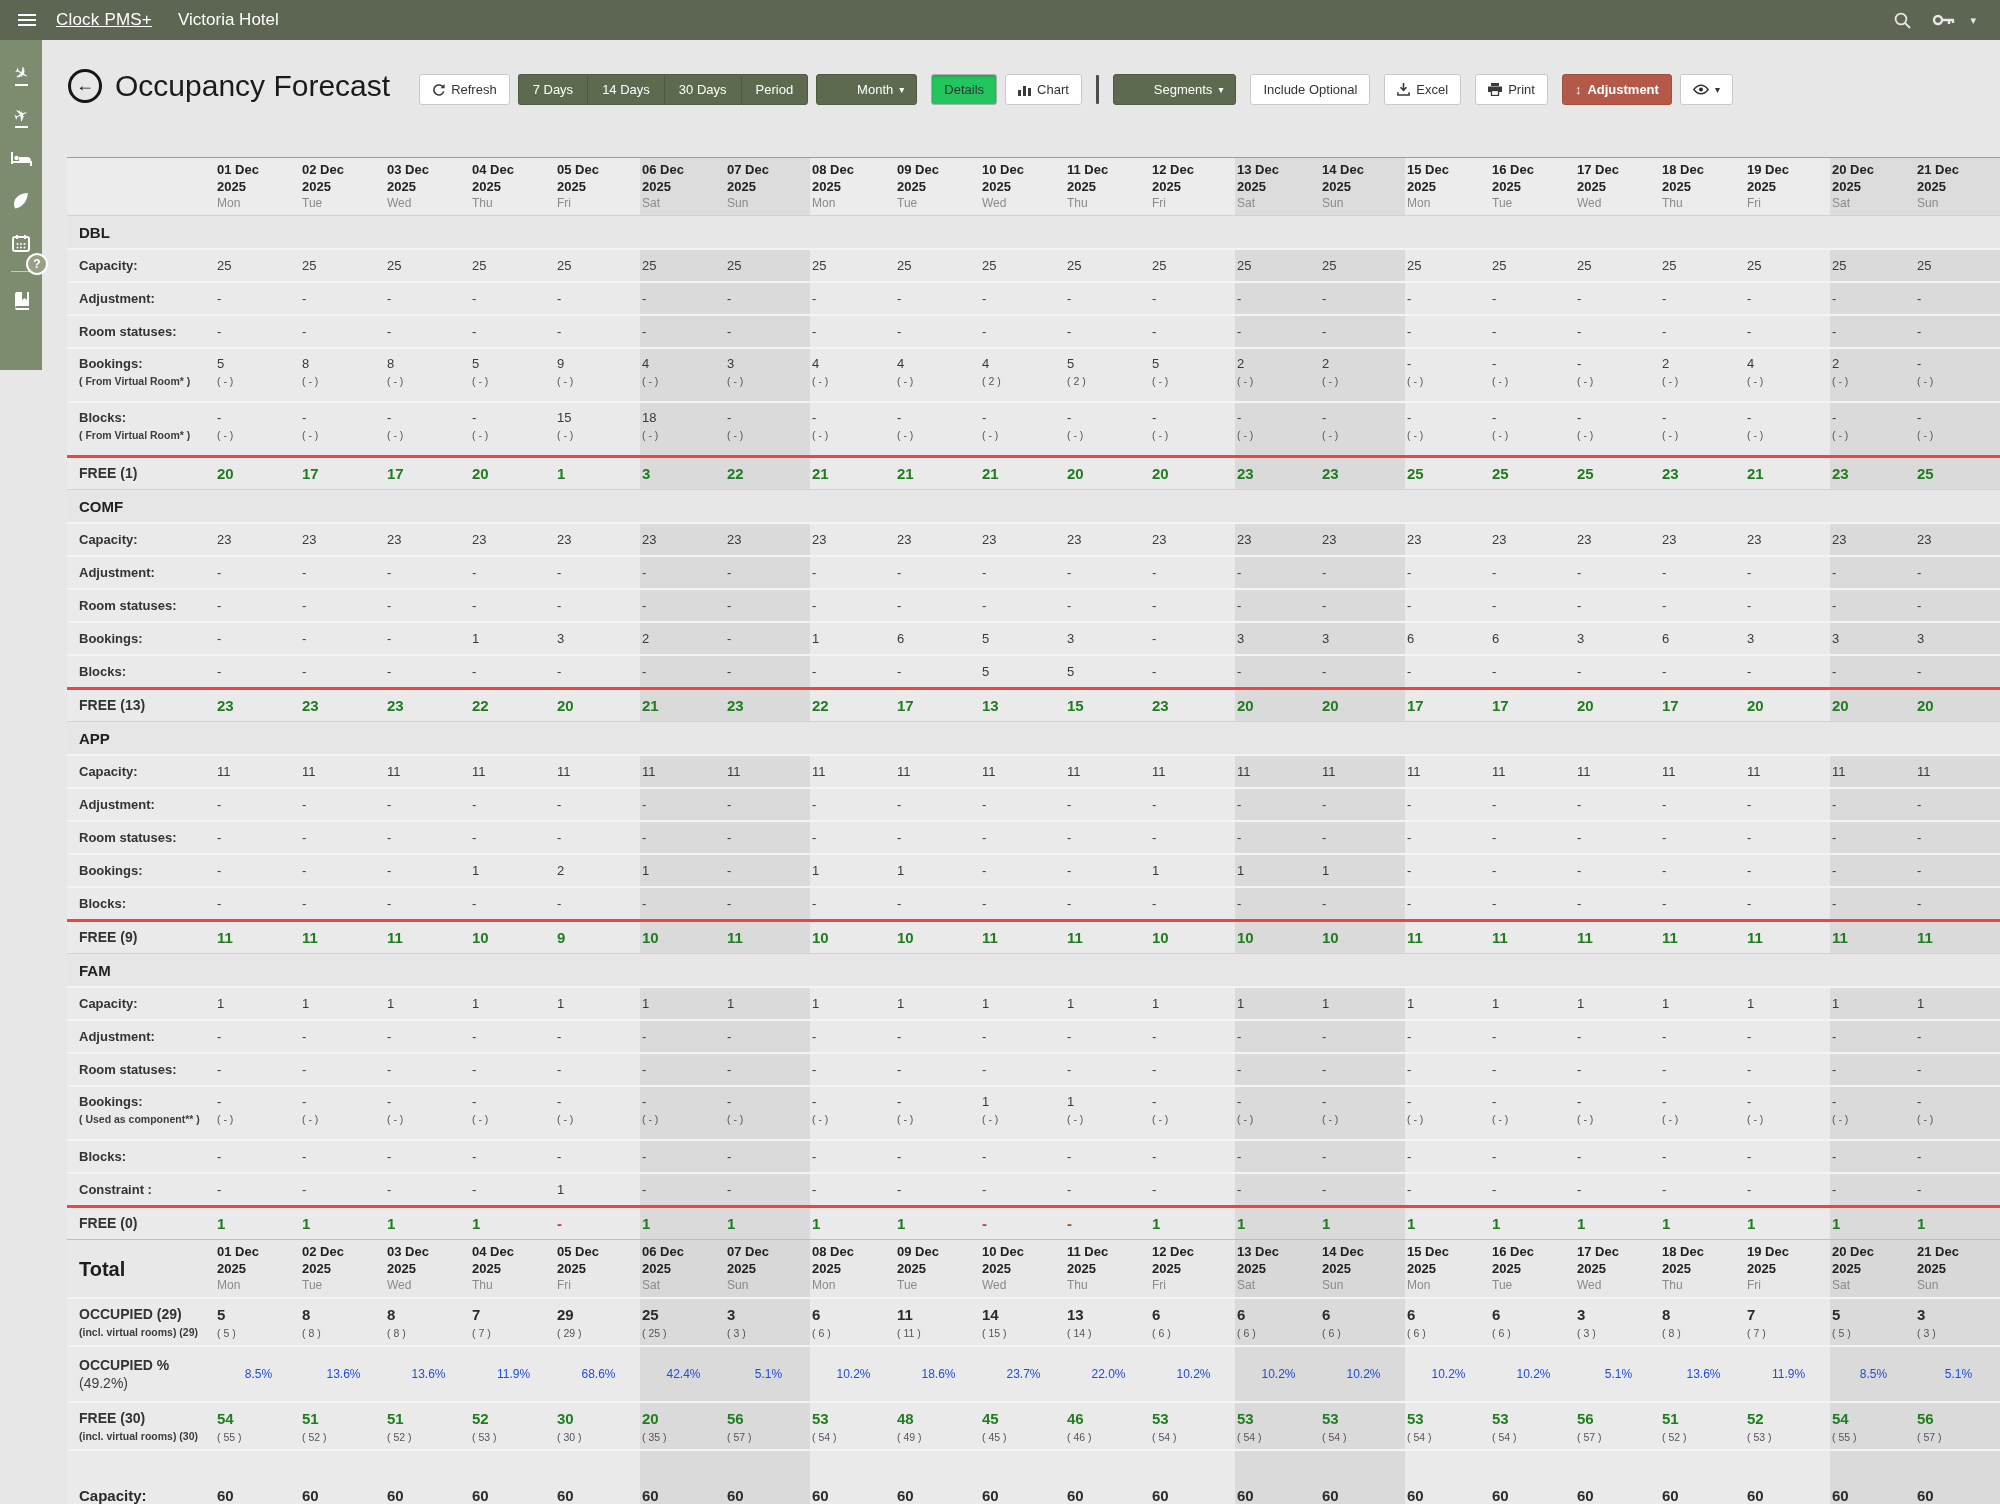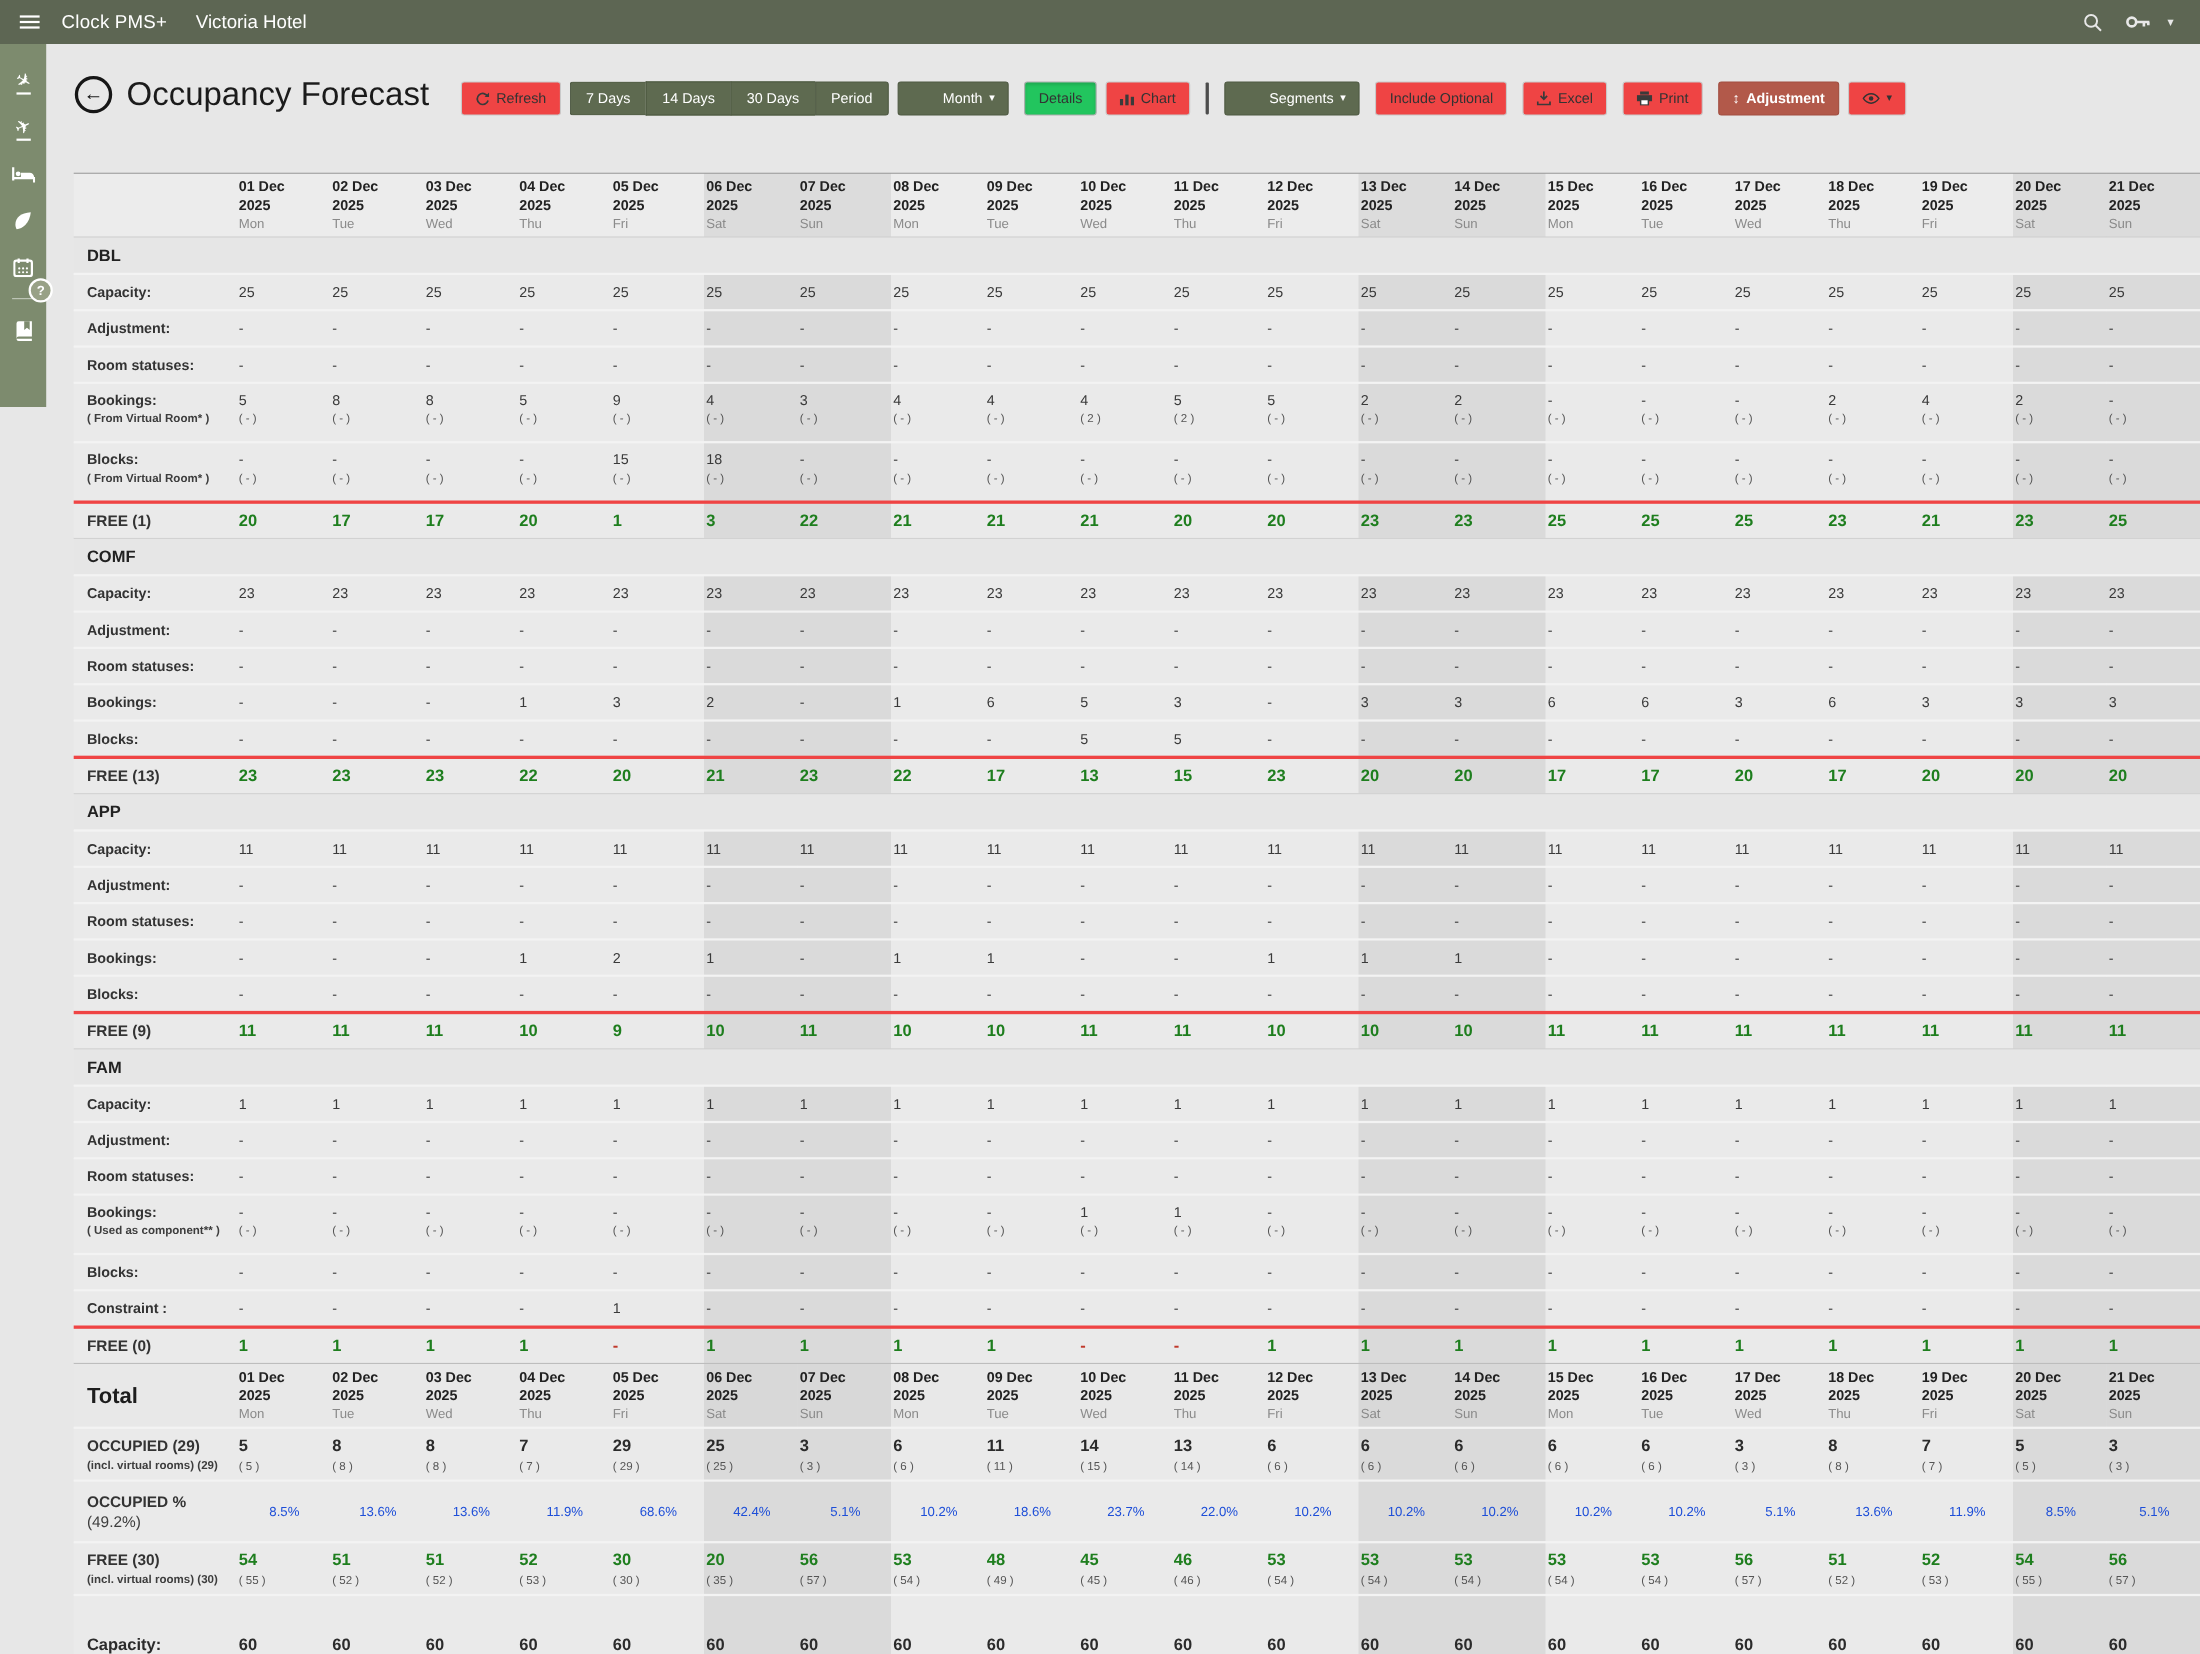--- a/index.html
+++ b/index.html
@@ -4,21 +4,21 @@
 <style>
   html,body{margin:0;padding:0;}
   body{width:2000px;height:1504px;overflow:hidden;background:#e7e7e7;
        font-family:"Liberation Sans",sans-serif;position:relative;}
 
   
   .topbar{height:40px;background:#5d6653;display:flex;align-items:center;
           color:#fff;padding:0 18px;box-sizing:border-box;}
   .burger{display:flex;flex-direction:column;gap:3px;cursor:pointer;margin-right:20px;}
   .burger i{display:block;width:18px;height:2px;background:#fff;}
-  .brand{font-size:17px;letter-spacing:.2px;}
+  .brand{font-size:17px;letter-spacing:.2px;text-decoration:underline;}
   .hotel{font-size:17px;margin-left:26px;}
   .topbar .spacer{flex:1;}
   .top-ic{display:flex;align-items:center;justify-content:center;width:28px;height:28px;cursor:pointer;}
   .top-caret{font-size:11px;color:#e8e8e8;margin-left:-6px;cursor:pointer;}
 
   
   .sidebar{position:absolute;left:0;top:40px;width:42px;height:330px;background:#7d8b6e;
            display:flex;flex-direction:column;align-items:center;padding-top:14px;box-sizing:border-box;}
   .side-ic{height:42px;width:100%;display:flex;flex-direction:column;align-items:center;justify-content:center;color:#fff;cursor:pointer;}
   .plane{font-size:17px;line-height:1;color:#fff;}
@@ -31,21 +31,21 @@
   
   .content{margin-left:42px;}
   .page-header{display:flex;align-items:center;padding:26px 0 0 26px;gap:13px;}
   .back-btn{width:34px;height:34px;border-radius:50%;border:3px solid #161616;box-sizing:border-box;
             display:flex;align-items:center;justify-content:center;font-size:18px;font-weight:bold;
             color:#161616;background:transparent;cursor:pointer;flex:0 0 auto;}
   .page-title{font-size:30px;font-weight:normal;color:#1b1b1b;margin-right:16px;white-space:nowrap;}
 
   .toolbar{display:flex;align-items:center;gap:8px;margin-top:8px;flex-wrap:nowrap;}
   .btn{height:31px;display:inline-flex;align-items:center;gap:6px;padding:0 12px;border-radius:3px;
-       background:#ef4444;border:1px solid #c9c9c9;font-size:13px;color:#333;cursor:pointer;white-space:nowrap;box-sizing:border-box;}
+       background:#ffffff;border:1px solid #c9c9c9;font-size:13px;color:#333;cursor:pointer;white-space:nowrap;box-sizing:border-box;}
   .btn.green{background:#5e6a50;border-color:#4f5a43;color:#fff;padding-left:40px;}
   .btn-group{display:flex;}
   .btn-group .btn{border-radius:0;border-right:none;padding:0 14px;}
   .btn-group .btn:first-child{border-radius:3px 0 0 3px;}
   .btn-group .btn:last-child{border-radius:0 3px 3px 0;border-right:1px solid #4f5a43;}
   .btn.active{background:#22c55e;border-color:#adadad;box-shadow:inset 0 2px 3px rgba(0,0,0,.14);}
   .btn.adj{background:#b2594a;border-color:#a14f41;color:#fff;font-weight:bold;}
   .caret{font-size:10px;line-height:1;}
   .vsep{width:3px;height:29px;background:#4d4d4d;border-radius:1px;margin:0 6px;}
   .ic{display:inline-flex;align-items:center;}

